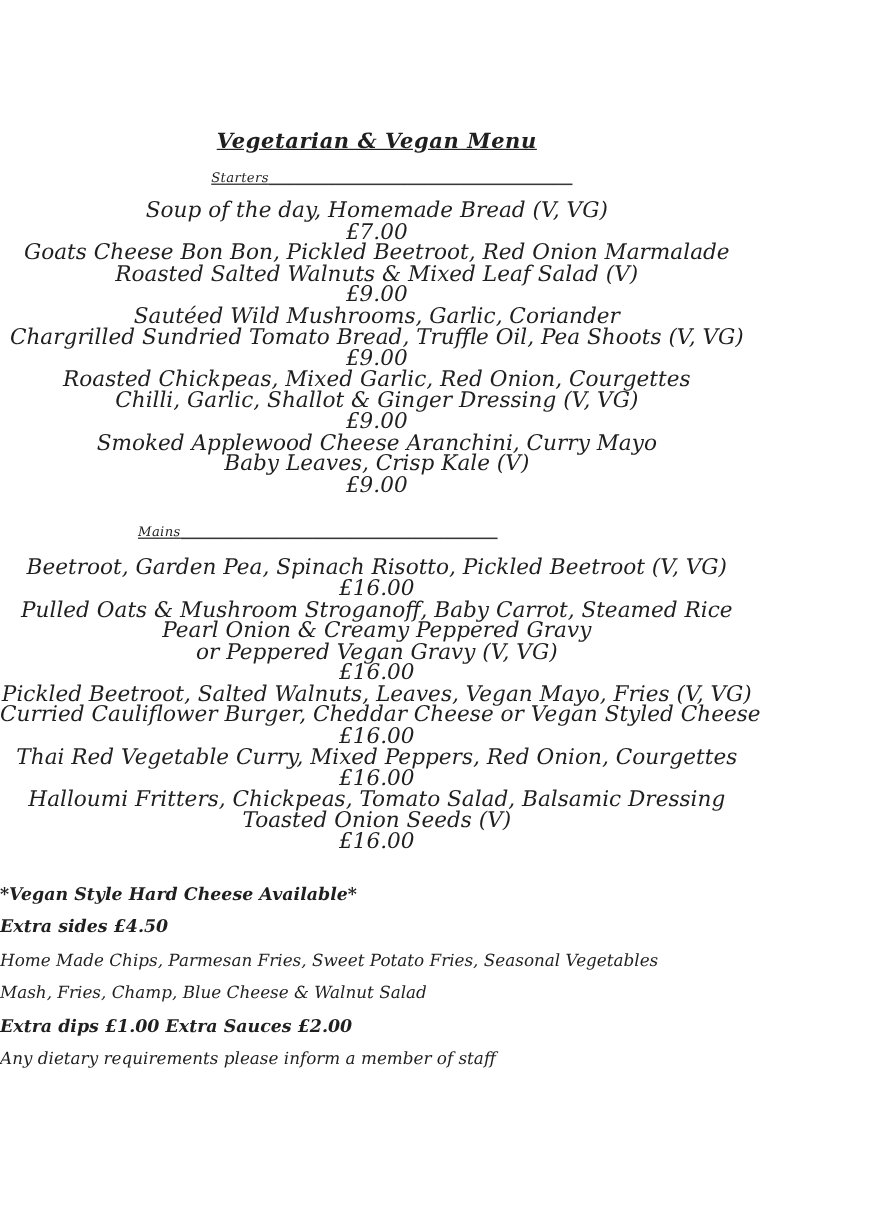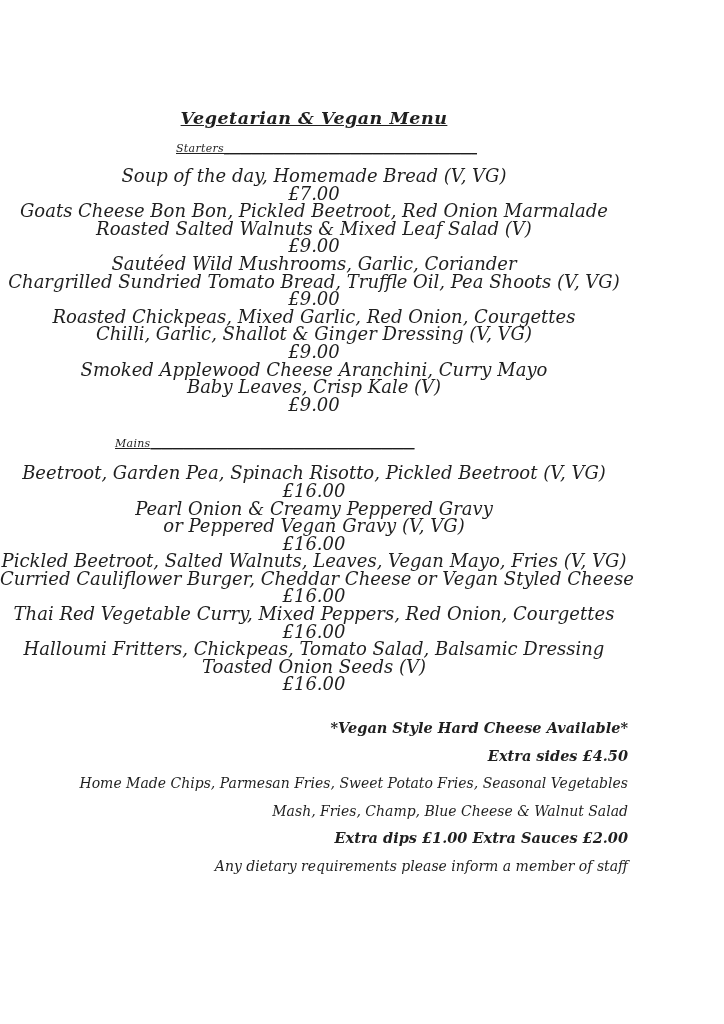--- a/index.html
+++ b/index.html
@@ -40,21 +40,21 @@
   .underscore-fill { letter-spacing: 0; }
   .menu-item { margin: 0; }
   .item-line, .item-price {
     text-align: center;
     font-size: 18px;
     line-height: 17.6px;
     white-space: nowrap;
   }
   .footer { margin-top: 26px; }
   .footer-line {
-    text-align: right;
+    text-align: left;
     font-size: 14px;
     line-height: 18px;
     margin-bottom: 9.5px;
   }
   .footer-bold {
     font-weight: bold;
     font-size: 14.5px;
   }
 </style>
 </head>
@@ -99,20 +99,21 @@
 
   <div>
     <div class="sec-head sec-head-mains"><span>Mains</span><span class="underscore-fill">________________________________________________</span></div>
 
     <div class="menu-item">
       <div class="item-line">Beetroot, Garden Pea, Spinach Risotto, Pickled Beetroot (V, VG)</div>
       <div class="item-price">£16.00</div>
     </div>
 
     <div class="menu-item">
+      <div class="item-line">Pulled Oats &amp; Mushroom Stroganoff, Baby Carrot, Steamed Rice</div>
       <div class="item-line">Pearl Onion &amp; Creamy Peppered Gravy</div>
       <div class="item-line">or Peppered Vegan Gravy (V, VG)</div>
       <div class="item-price">£16.00</div>
     </div>
 
     <div class="menu-item">
       <div class="item-line">Pickled Beetroot, Salted Walnuts, Leaves, Vegan Mayo, Fries (V, VG)</div>
       <div class="item-line">Curried Cauliflower Burger, Cheddar Cheese or Vegan Styled Cheese</div>
       <div class="item-price">£16.00</div>
     </div>

